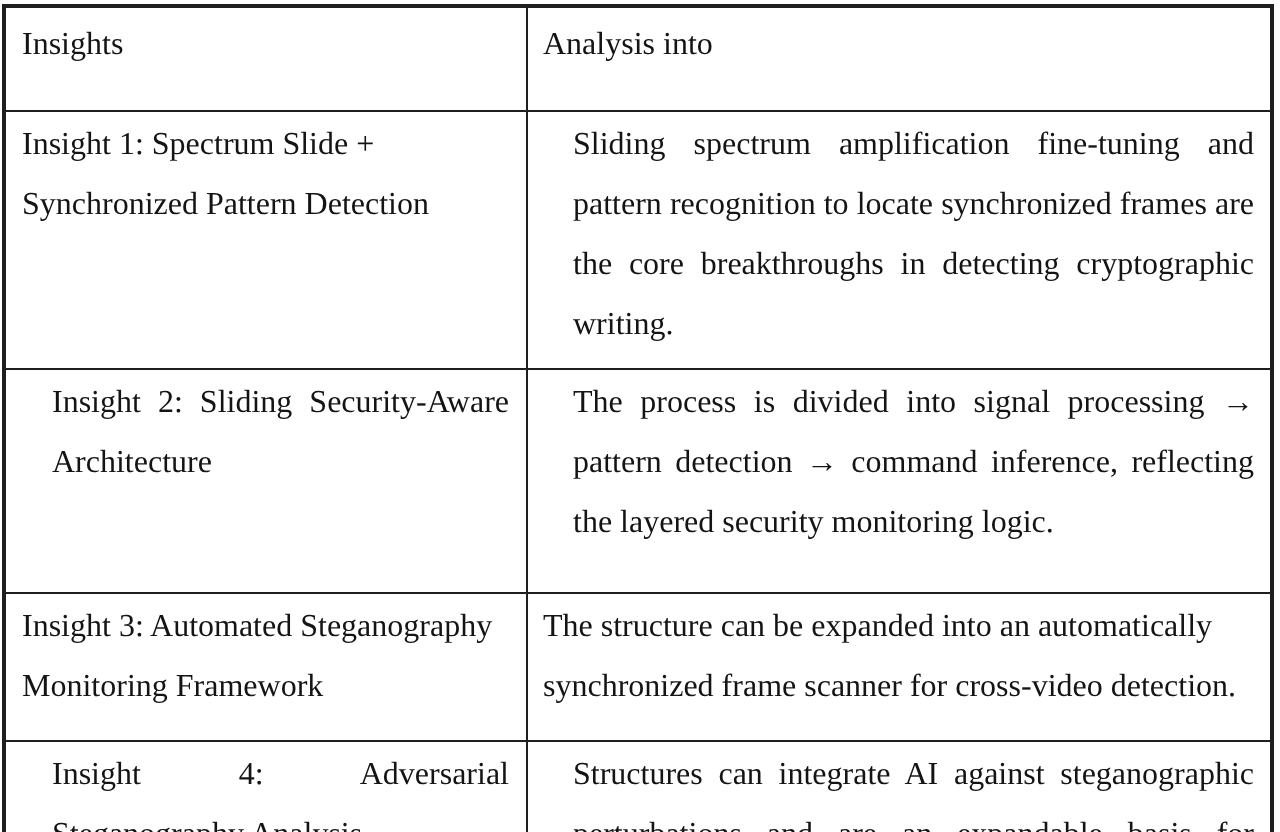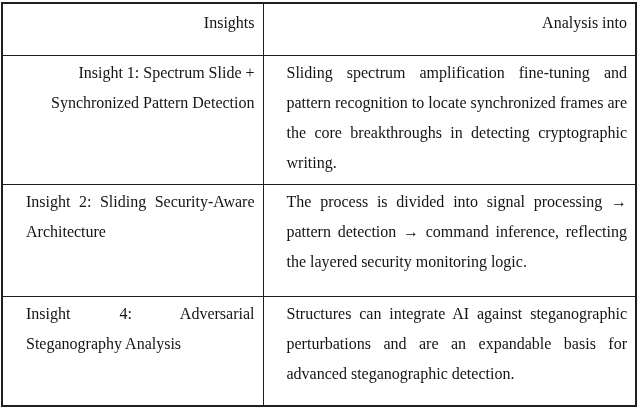--- a/index.html
+++ b/index.html
@@ -39,30 +39,30 @@
   col.col-note    { width: 373px; }
   th, td {
     vertical-align: top;
     font-size: 16px;
     line-height: 30px;
     font-weight: normal;
     padding: 2px 8px 6px 8px;
     overflow: hidden;
   }
   thead th {
-    text-align: right;
+    text-align: left;
     height: 41px;
     padding-top: 4px;
   }
   tr.row-1 td { height: 100px; }
   tr.row-2 td { height: 103px; }
   tr.row-3 td { height: 65px; }
   tr.row-4 td { height: 100px; }
   td.just { text-align: justify; padding-left: 23px; }
-  td.left { text-align: right; }
+  td.left { text-align: left; }
 </style>
 </head>
 <body>
 
 <div class="page">
   <table class="insights-table">
     <colgroup>
       <col class="col-insight">
       <col class="col-note">
     </colgroup>
@@ -74,19 +74,23 @@
     </thead>
     <tbody>
       <tr class="row-1">
         <td class="left">Insight 1: Spectrum Slide + Synchronized Pattern Detection</td>
         <td class="just">Sliding spectrum amplification fine-tuning and pattern recognition to locate synchronized frames are the core breakthroughs in detecting cryptographic writing.</td>
       </tr>
       <tr class="row-2">
         <td class="just">Insight 2: Sliding Security-Aware Architecture</td>
         <td class="just">The process is divided into signal processing → pattern detection → command inference, reflecting the layered security monitoring logic.</td>
       </tr>
+      <tr class="row-3">
+        <td class="left">Insight 3: Automated Steganography Monitoring Framework</td>
+        <td class="left">The structure can be expanded into an automatically synchronized frame scanner for cross-video detection.</td>
+      </tr>
       <tr class="row-4">
         <td class="just">Insight 4: Adversarial Steganography Analysis</td>
         <td class="just">Structures can integrate AI against steganographic perturbations and are an expandable basis for advanced steganographic detection.</td>
       </tr>
     </tbody>
   </table>
 </div>
 
 </body></html>

